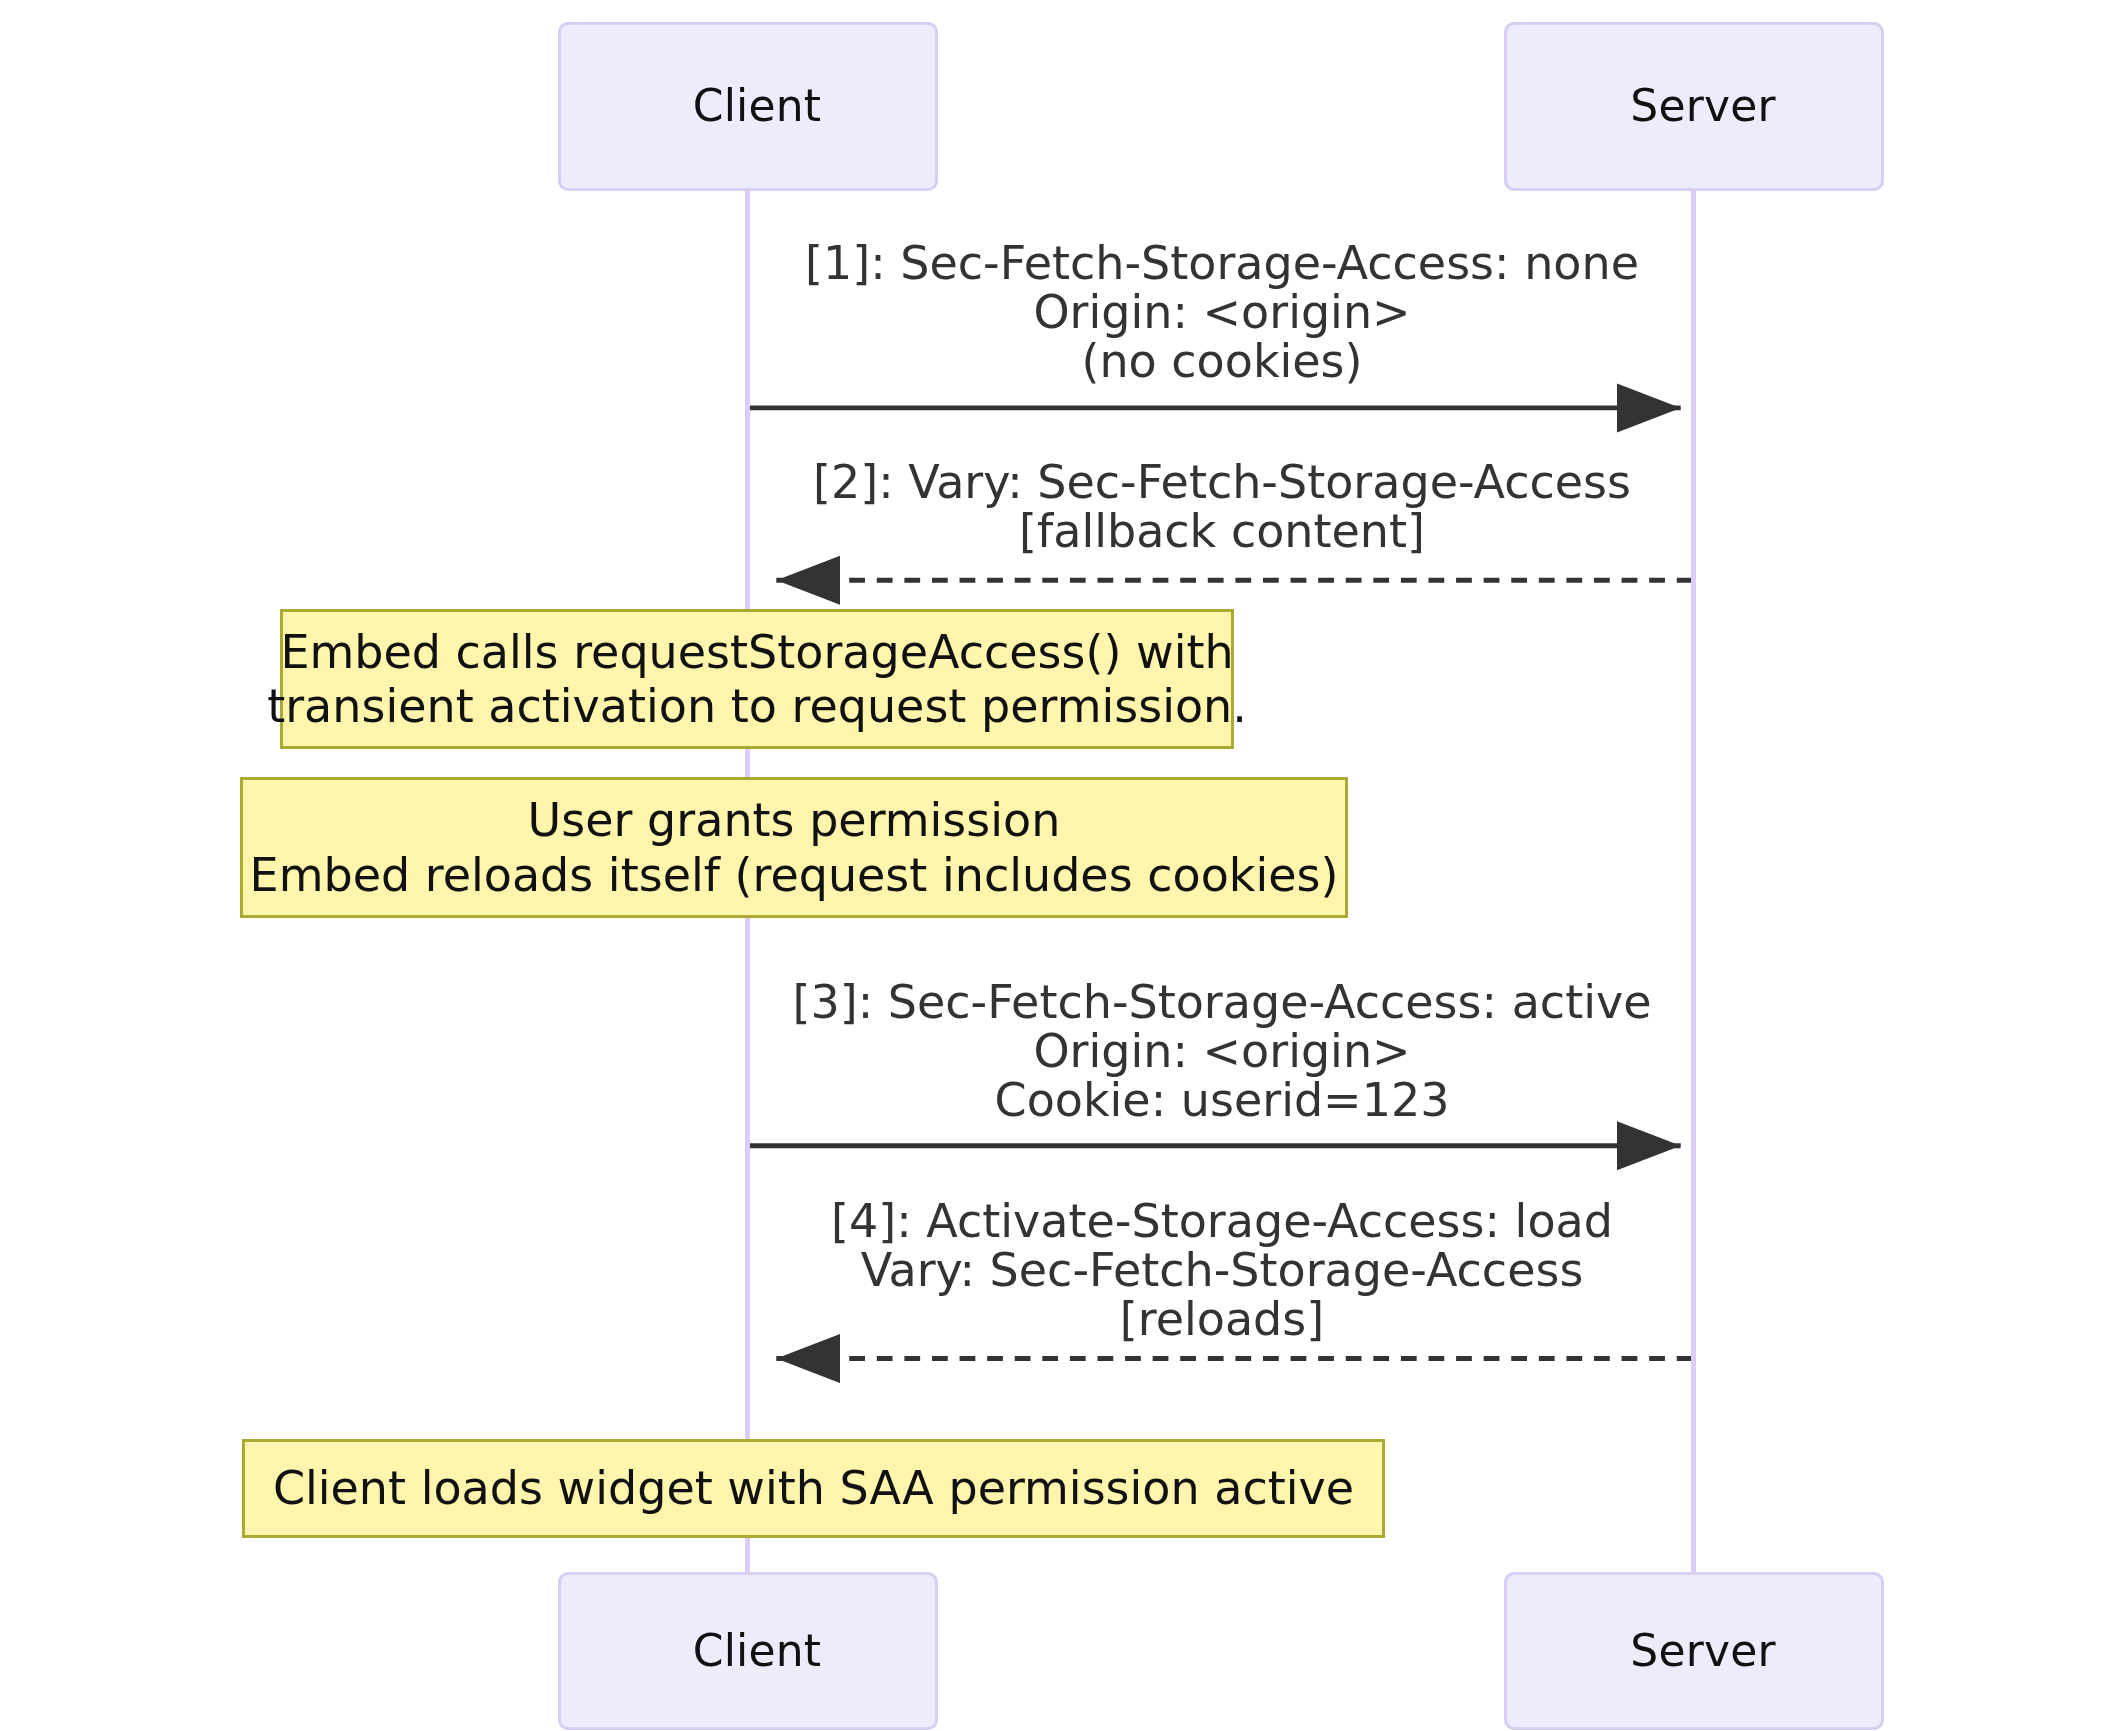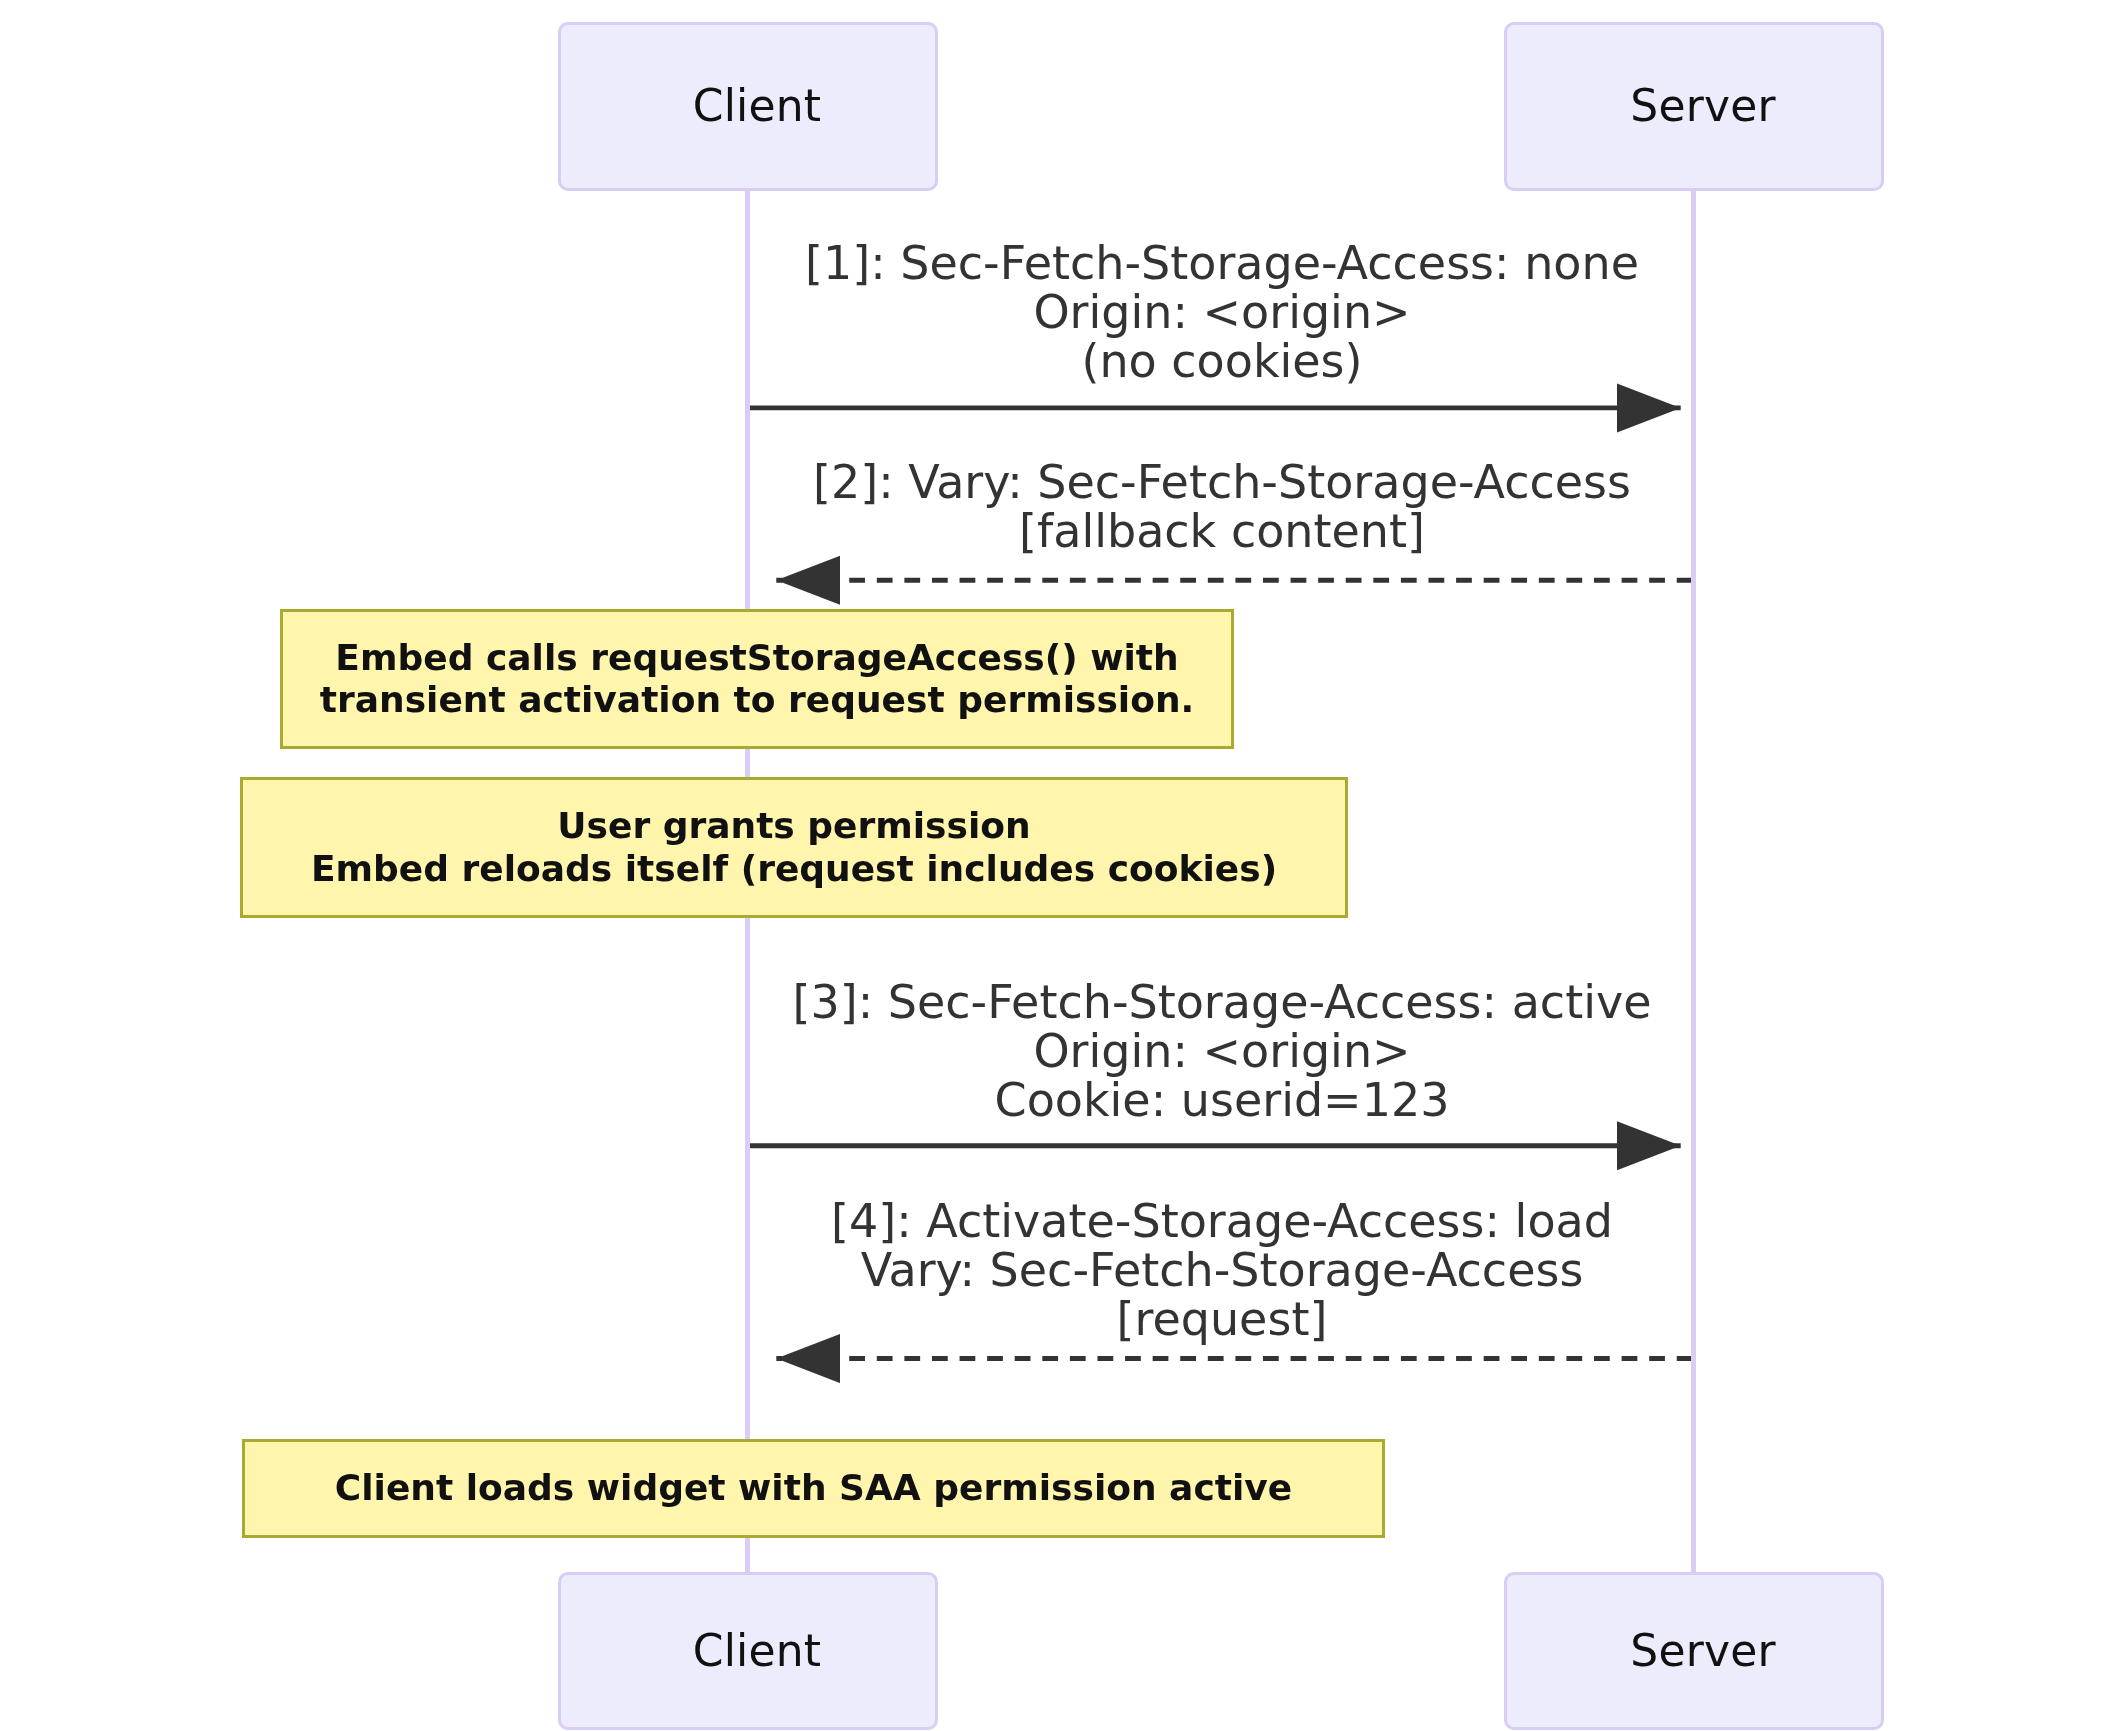--- a/index.html
+++ b/index.html
@@ -66,25 +66,24 @@
     box-sizing: border-box;
     background: #fff5ad;
     border: 3.9px solid #aaaa33;
     display: flex;
     align-items: center;
     justify-content: center;
     text-align: center;
   }
   .note-text {
     font-family: "DejaVu Sans", sans-serif;
-    font-size: 36px;
+    font-size: 46px;
     color: #111111;
     line-height: 1.18;
     white-space: nowrap;
-    font-weight: bold;
   }
   .note-text div { display: block; }
 </style>
 </head>
 <body>
 
 <div id="diagram-root">
 
   <svg id="diagram-svg" viewBox="0 0 2158 1758" xmlns="http://www.w3.org/2000/svg">
     <defs>
@@ -149,21 +148,21 @@
 
   <div class="msg-label" style="left:749px; top:978px; width:946px;">
     <div>[3]: Sec-Fetch-Storage-Access: active</div>
     <div>Origin: &lt;origin&gt;</div>
     <div>Cookie: userid=123</div>
   </div>
 
   <div class="msg-label" style="left:749px; top:1197px; width:946px;">
     <div>[4]: Activate-Storage-Access: load</div>
     <div>Vary: Sec-Fetch-Storage-Access</div>
-    <div>[request]</div>
+    <div>[reloads]</div>
   </div>
 
   <div class="note-box" style="left:242px; top:1439px; width:1143px; height:99px;">
     <div class="note-text">
       <div>Client loads widget with SAA permission active</div>
     </div>
   </div>
 
 </div>
 

